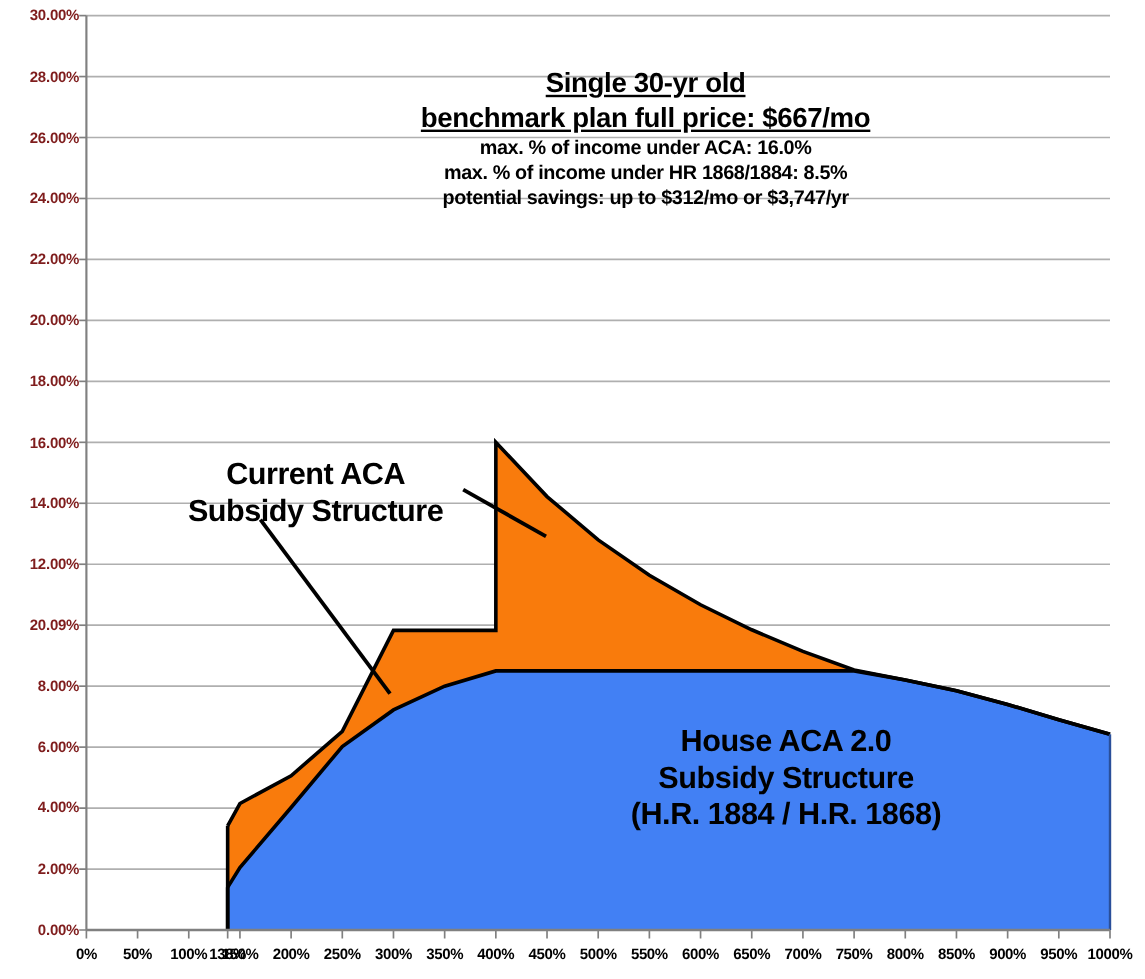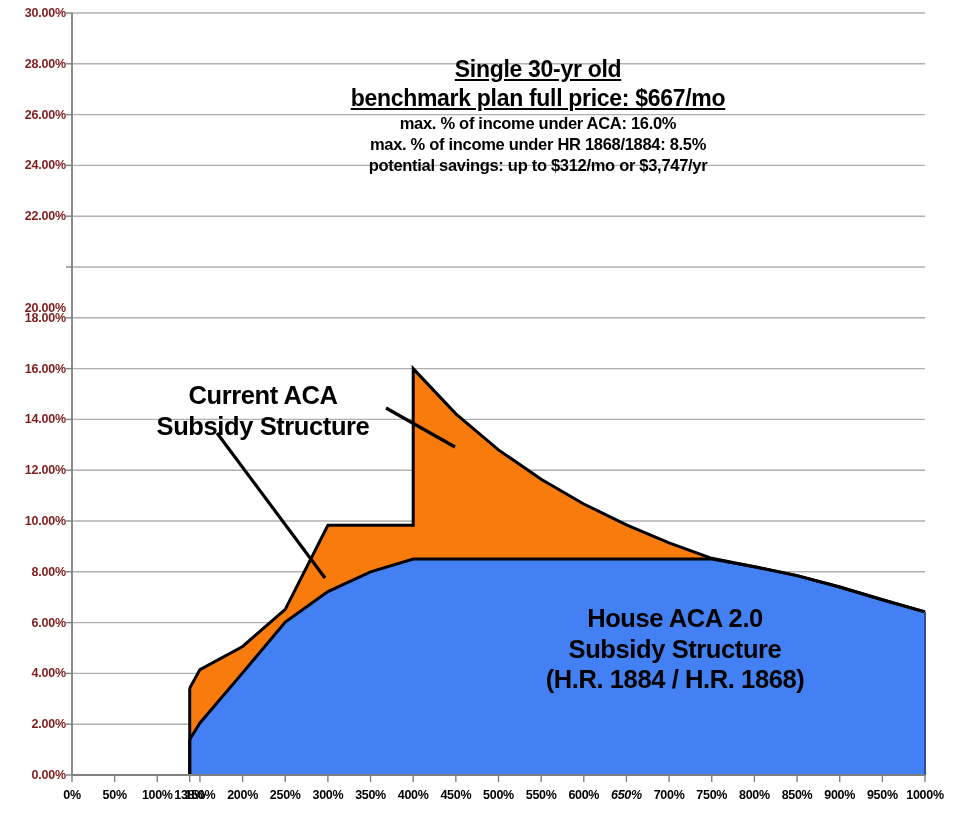--- a/index.html
+++ b/index.html
@@ -84,21 +84,21 @@
   }
   #ann-aca {
     left: 118px;
     top: 380px;
     width: 290px;
     font-size: 25.5px;
     letter-spacing: -0.4px;
   }
   #ann-aca span { display: block; }
   #ann-house {
-    left: 490px;
+    left: 470px;
     top: 603px;
     width: 370px;
     font-size: 25.5px;
     letter-spacing: -0.4px;
   }
   #ann-house span { display: block; }
 </style>
 </head>
 <body>
 
@@ -191,36 +191,36 @@
       <div class="ytick-wrap" style="top: 673.4px;">
         <div class="ytick-label" style="top: -6px; position: absolute;">4.00%</div>
       </div>
       <div class="ytick-wrap" style="top: 622.6px;">
         <div class="ytick-label" style="top: -6px; position: absolute;">6.00%</div>
       </div>
       <div class="ytick-wrap" style="top: 571.8px;">
         <div class="ytick-label" style="top: -6px; position: absolute;">8.00%</div>
       </div>
       <div class="ytick-wrap" style="top: 521px;">
-        <div class="ytick-label" style="top: -6px; position: absolute;">10.00%</div>
+        <div class="ytick-label" style="top: -6px; position: absolute;">20.09%</div>
       </div>
       <div class="ytick-wrap" style="top: 470.2px;">
         <div class="ytick-label" style="top: -6px; position: absolute;">12.00%</div>
       </div>
       <div class="ytick-wrap" style="top: 419.4px;">
         <div class="ytick-label" style="top: -6px; position: absolute;">14.00%</div>
       </div>
       <div class="ytick-wrap" style="top: 368.6px;">
         <div class="ytick-label" style="top: -6px; position: absolute;">16.00%</div>
       </div>
       <div class="ytick-wrap" style="top: 317.8px;">
         <div class="ytick-label" style="top: -6px; position: absolute;">18.00%</div>
       </div>
       <div class="ytick-wrap" style="top: 267px;">
-        <div class="ytick-label" style="top: -6px; position: absolute; margin-top: 41px;">20.00%</div>
+        <div class="ytick-label" style="top: -6px; position: absolute;">20.00%</div>
       </div>
       <div class="ytick-wrap" style="top: 216.2px;">
         <div class="ytick-label" style="top: -6px; position: absolute;">22.00%</div>
       </div>
       <div class="ytick-wrap" style="top: 165.4px;">
         <div class="ytick-label" style="top: -6px; position: absolute;">24.00%</div>
       </div>
       <div class="ytick-wrap" style="top: 114.6px;">
         <div class="ytick-label" style="top: -6px; position: absolute;">26.00%</div>
       </div>
@@ -239,21 +239,21 @@
       <div class="xtick-label" style="left: 199.95px;">150%</div>
       <div class="xtick-label" style="left: 242.6px;">200%</div>
       <div class="xtick-label" style="left: 285.25px;">250%</div>
       <div class="xtick-label" style="left: 327.9px;">300%</div>
       <div class="xtick-label" style="left: 370.55px;">350%</div>
       <div class="xtick-label" style="left: 413.2px;">400%</div>
       <div class="xtick-label" style="left: 455.85px;">450%</div>
       <div class="xtick-label" style="left: 498.5px;">500%</div>
       <div class="xtick-label" style="left: 541.15px;">550%</div>
       <div class="xtick-label" style="left: 583.8px;">600%</div>
-      <div class="xtick-label" style="left: 626.45px; font-style: italic;">650%</div>
+      <div class="xtick-label" style="left: 626.45px;">650%</div>
       <div class="xtick-label" style="left: 669.1px;">700%</div>
       <div class="xtick-label" style="left: 711.75px;">750%</div>
       <div class="xtick-label" style="left: 754.4px;">800%</div>
       <div class="xtick-label" style="left: 797.05px;">850%</div>
       <div class="xtick-label" style="left: 839.7px;">900%</div>
       <div class="xtick-label" style="left: 882.35px;">950%</div>
       <div class="xtick-label" style="left: 925px;">1000%</div>
     </div>
 
   <div id="chart-title">

